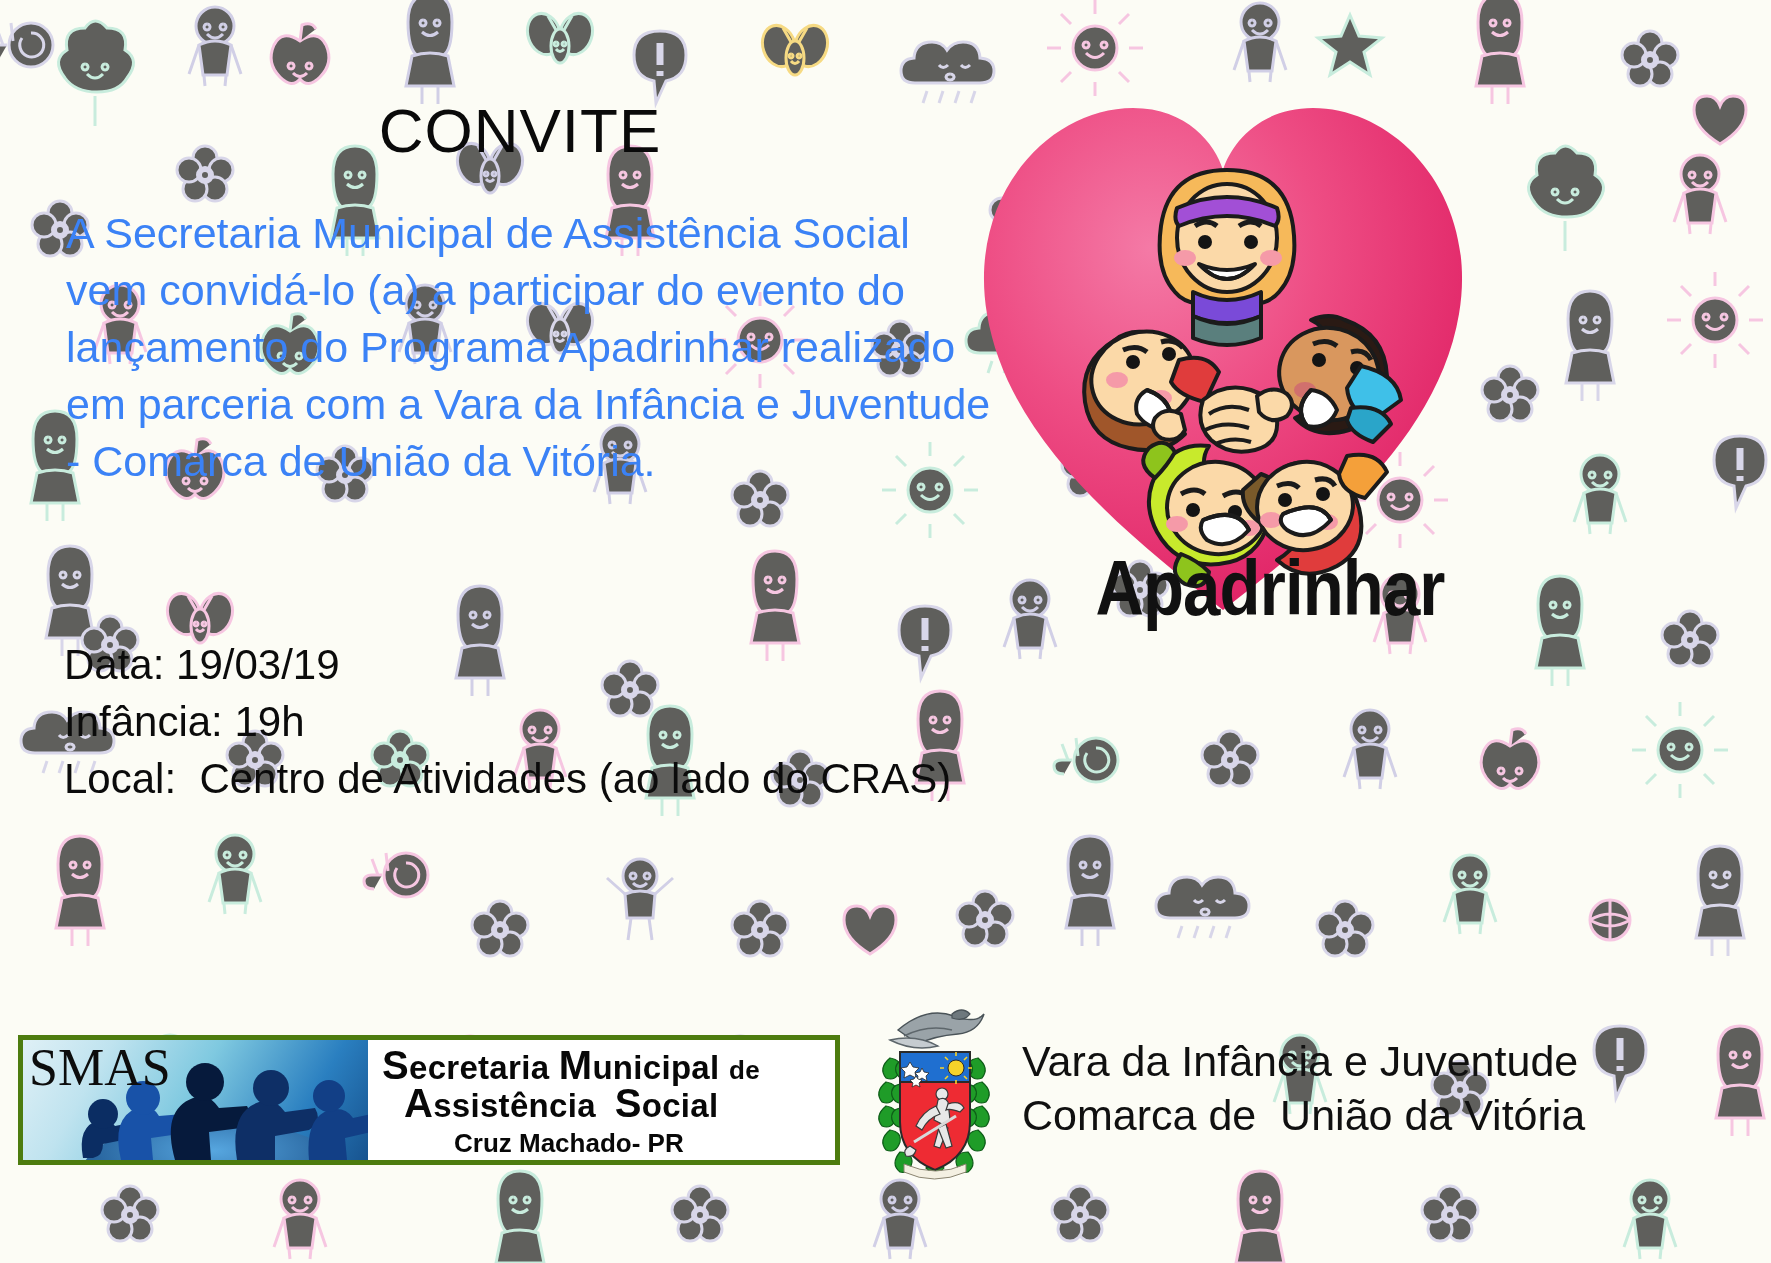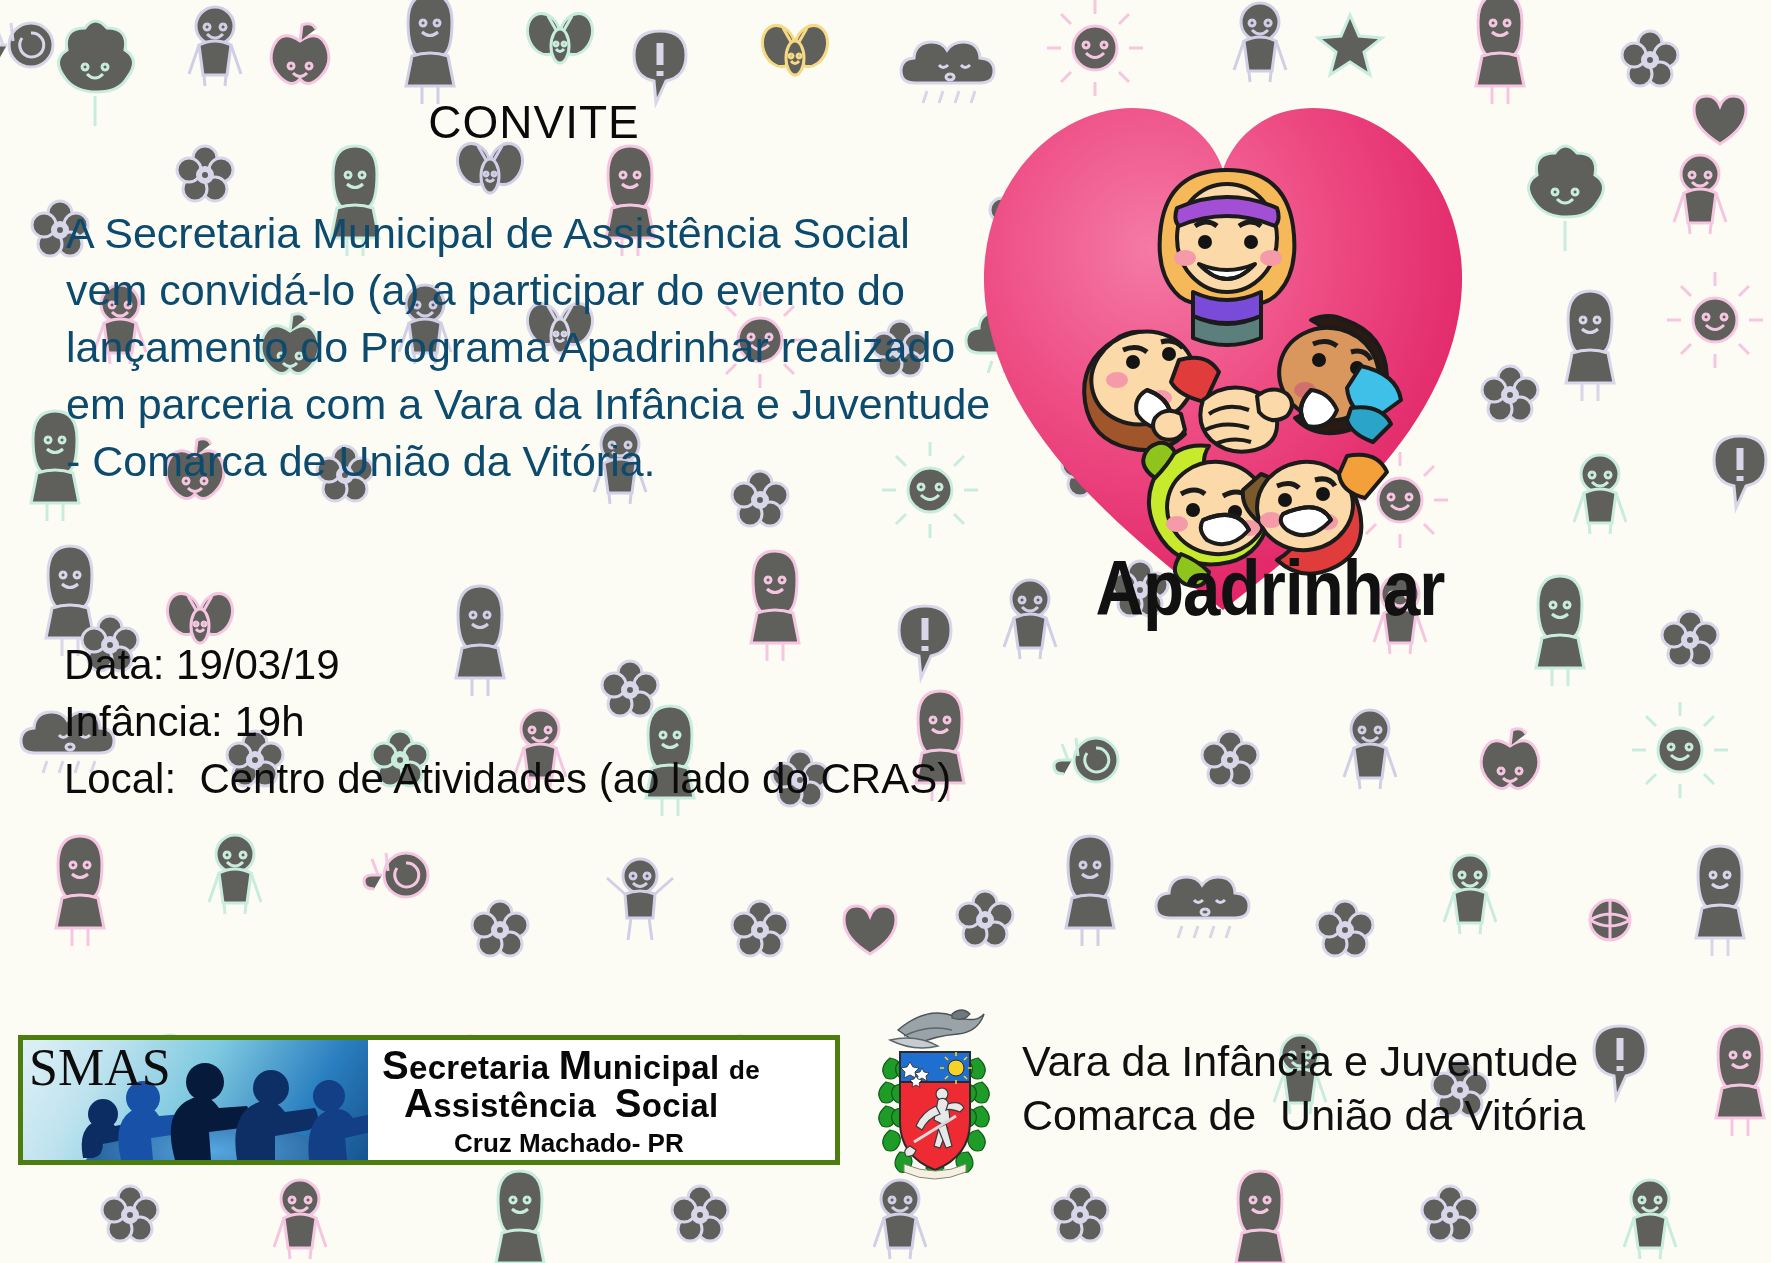--- a/index.html
+++ b/index.html
@@ -27,34 +27,33 @@
   
   .invite-col{
     position:absolute;
     left:0px;top:0px;
     width:1040px;
   }
   .title{
     position:absolute;
     left:0;top:95px;width:1040px;
     text-align:center;
-    font-size:46px;
+    font-size:62px;
     letter-spacing:1px;
     color:#0a0a0a;
     font-weight:400;
     font-family:"Liberation Sans", sans-serif;
-    padding-left:14px;
   }
   .body-text{
     position:absolute;
     left:66px;top:205px;
     width:960px;
     font-size:43px;
     line-height:57px;
-    color:#0c4a6e;
+    color:#3b82f6;
     font-weight:400;
   }
   .body-text .ln{display:block;white-space:pre;}
 
   .details{
     position:absolute;
     left:64px;top:600px;
     width:980px;
     font-size:42px;
     line-height:57px;

